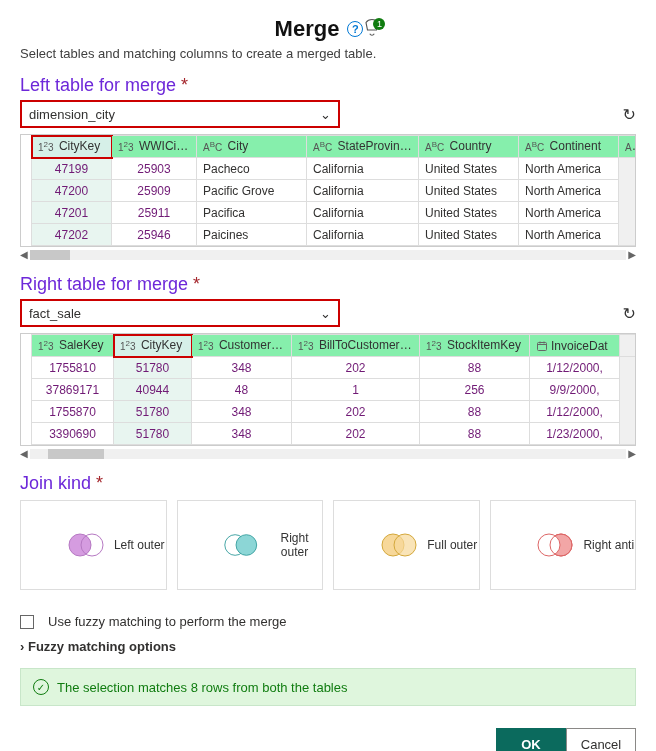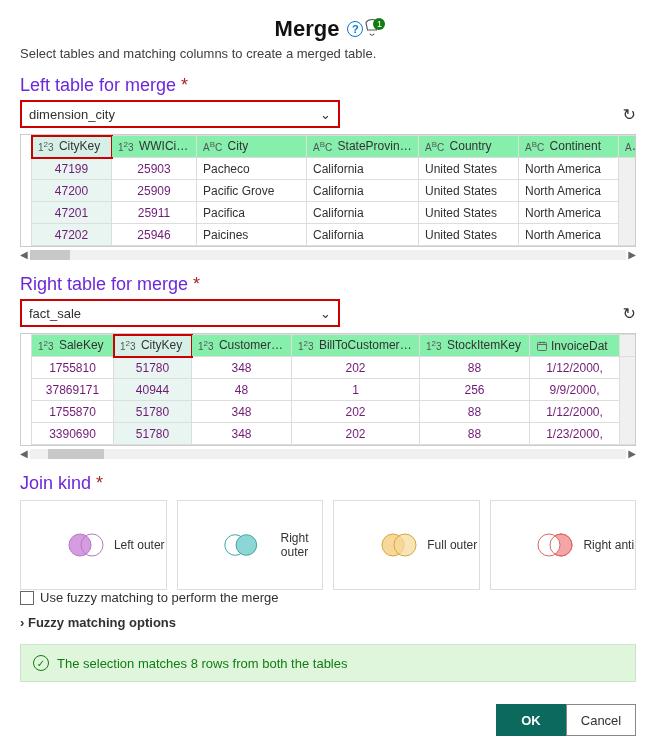--- a/index.html
+++ b/index.html
@@ -42,21 +42,21 @@
   .sectiongap { height:14px;}
   .join-grid { display:flex; gap:10px; margin-top:6px;}
   .join-card { flex:1; border:1px solid #ddd; height:90px; display:flex; flex-direction:row; align-items:center; justify-content:center; gap:8px; position:relative; cursor:pointer; background:#fff;padding-left:44px;}
   .join-card.selected { background:#f3f2f1;}
   .join-card.hilite { border:3px solid #c00;}
   .radio-dot { position:absolute; top:6px; right:8px; width:14px; height:14px; border-radius:50%; border:1px solid #107c10; display:none; align-items:center; justify-content:center;}
   .join-card.selected .radio-dot { display:flex;}
   .radio-dot:after { content:""; width:8px; height:8px; background:#107c10; border-radius:50%;}
   .venn { width:40px; height:26px;}
   .join-label { font-size:12px; text-align:center; color:#333; line-height:1.2;}
-  .checkbox-row { display:flex; align-items:center; gap:6px; margin-top:0;}
+  .checkbox-row { display:flex; align-items:center; gap:14px; margin-top:24px;}
   .checkbox { width:14px; height:14px; border:1px solid #666;}
   .expander { margin-top:10px; font-size:13px; cursor:pointer;}
   .expander:before { content:"› "; font-weight:bold;}
   .success { margin-top:14px; background:#dff6dd; border:1px solid #c8e6c9; padding:10px 12px; display:flex; align-items:center; gap:8px; color:#107c10; font-size:13px;}
   .check-circ { width:16px; height:16px; border:1.5px solid #107c10; border-radius:50%; display:flex; align-items:center; justify-content:center; font-size:10px; color:#107c10;}
   .footer { display:flex; justify-content:flex-end; gap:0; margin-top:22px;}
   .btn { min-width:70px; height:32px; border:1px solid #8a8886; background:#fff; font-size:13px; cursor:pointer; display:flex; align-items:center; justify-content:center;}
   .btn.primary { background:#0b6a5d; color:#fff; border:none; font-weight:600;}
   .datecol { display:flex; align-items:center; gap:3px;}
 </style>

